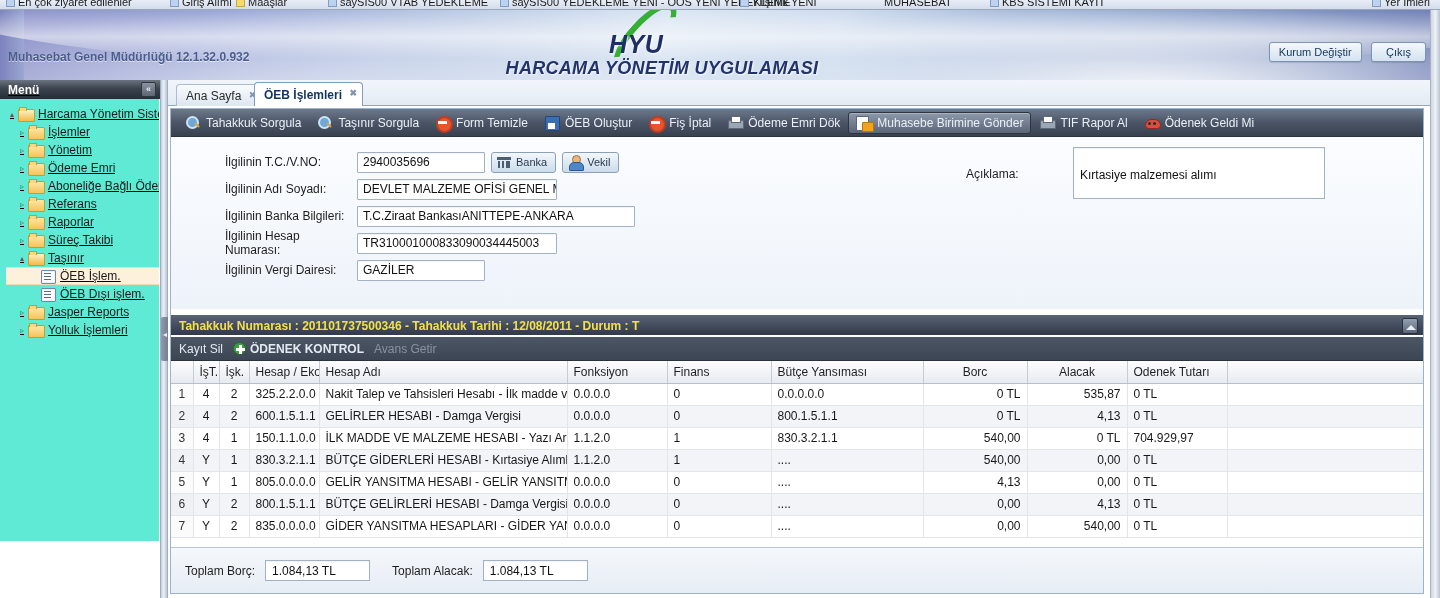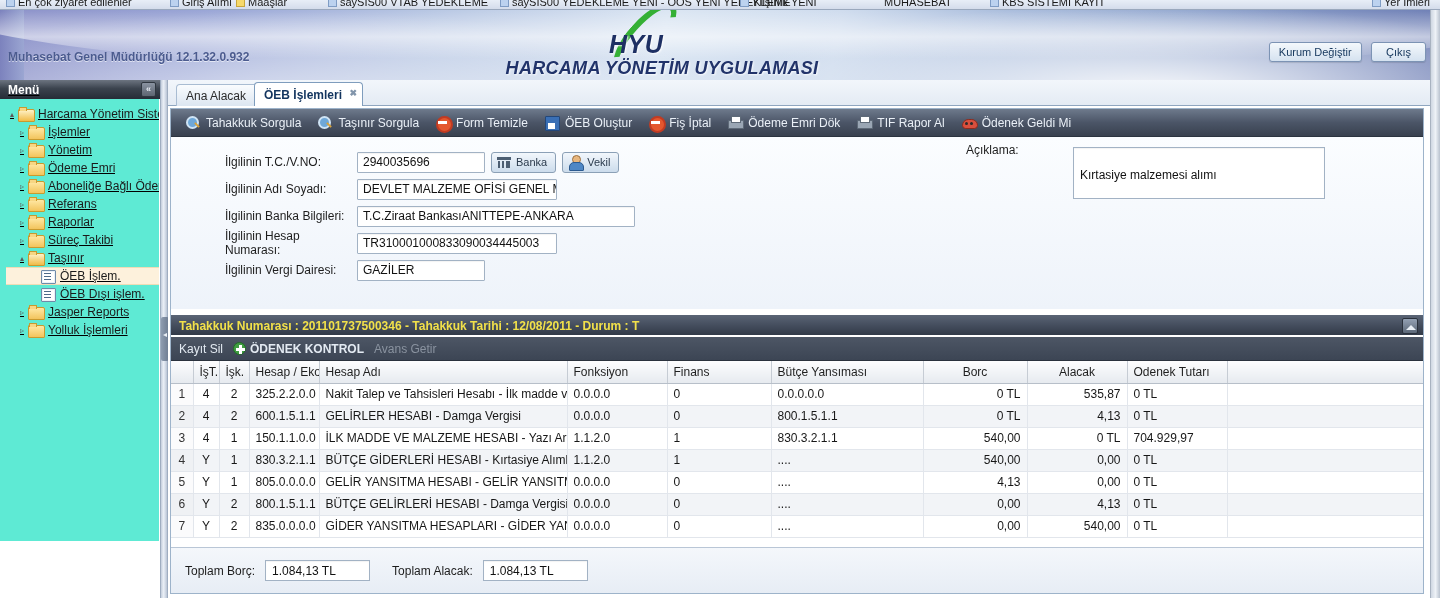--- a/index.html
+++ b/index.html
@@ -447,21 +447,21 @@
   </div>
 
   <div class="splitter">
     <div class="grip"></div>
   </div>
 
   <div class="main">
 
     <div class="tabbar">
       <div class="tab" style="left:8px;">
-        <span>Ana Alacak</span>
+        <span>Ana Sayfa</span>
         <span class="tabx">✖</span>
       </div>
       <div class="tab active" style="left:86px;">
         <span>ÖEB İşlemleri</span>
         <span class="tabx">✖</span>
       </div>
     </div>
 
     <div class="panel">
 
@@ -482,20 +482,24 @@
           <span class="ti ic-save"></span>
           <span>ÖEB Oluştur</span>
         </div>
         <div class="tbtn">
           <span class="ti ic-ban"></span>
           <span>Fiş İptal</span>
         </div>
         <div class="tbtn">
           <span class="ti ic-print"></span>
           <span>Ödeme Emri Dök</span>
+        </div>
+        <div class="tbtn on">
+          <span class="ti ic-send"></span>
+          <span>Muhasebe Birimine Gönder</span>
         </div>
         <div class="tbtn">
           <span class="ti ic-print"></span>
           <span>TIF Rapor Al</span>
         </div>
         <div class="tbtn">
           <span class="ti ic-mask"></span>
           <span>Ödenek Geldi Mi</span>
         </div>
       </div>
@@ -528,21 +532,21 @@
         <div class="frow" style="top:95px;">
           <span class="flabel">İlgilinin Hesap Numarası:</span>
           <span class="inp" style="width:200px;">TR310001000833090034445003</span>
         </div>
 
         <div class="frow" style="top:122px;">
           <span class="flabel">İlgilinin Vergi Dairesi:</span>
           <span class="inp" style="width:128px;">GAZİLER</span>
         </div>
 
-        <div class="aclabel" style="top:6px;">Açıklama:</div>
+        <div class="aclabel" style="top:30px;">Açıklama:</div>
         <div class="actext" style="top:10px;">Kırtasiye malzemesi alımı</div>
       </div>
 
       <div class="infobar">
         <span>Tahakkuk Numarası : 201101737500346 - Tahakkuk Tarihi : 12/08/2011 - Durum : T</span>
         <span class="infobar-collapse"></span>
       </div>
 
       <div class="actionbar">
         <span class="abtn">Kayıt Sil</span>

